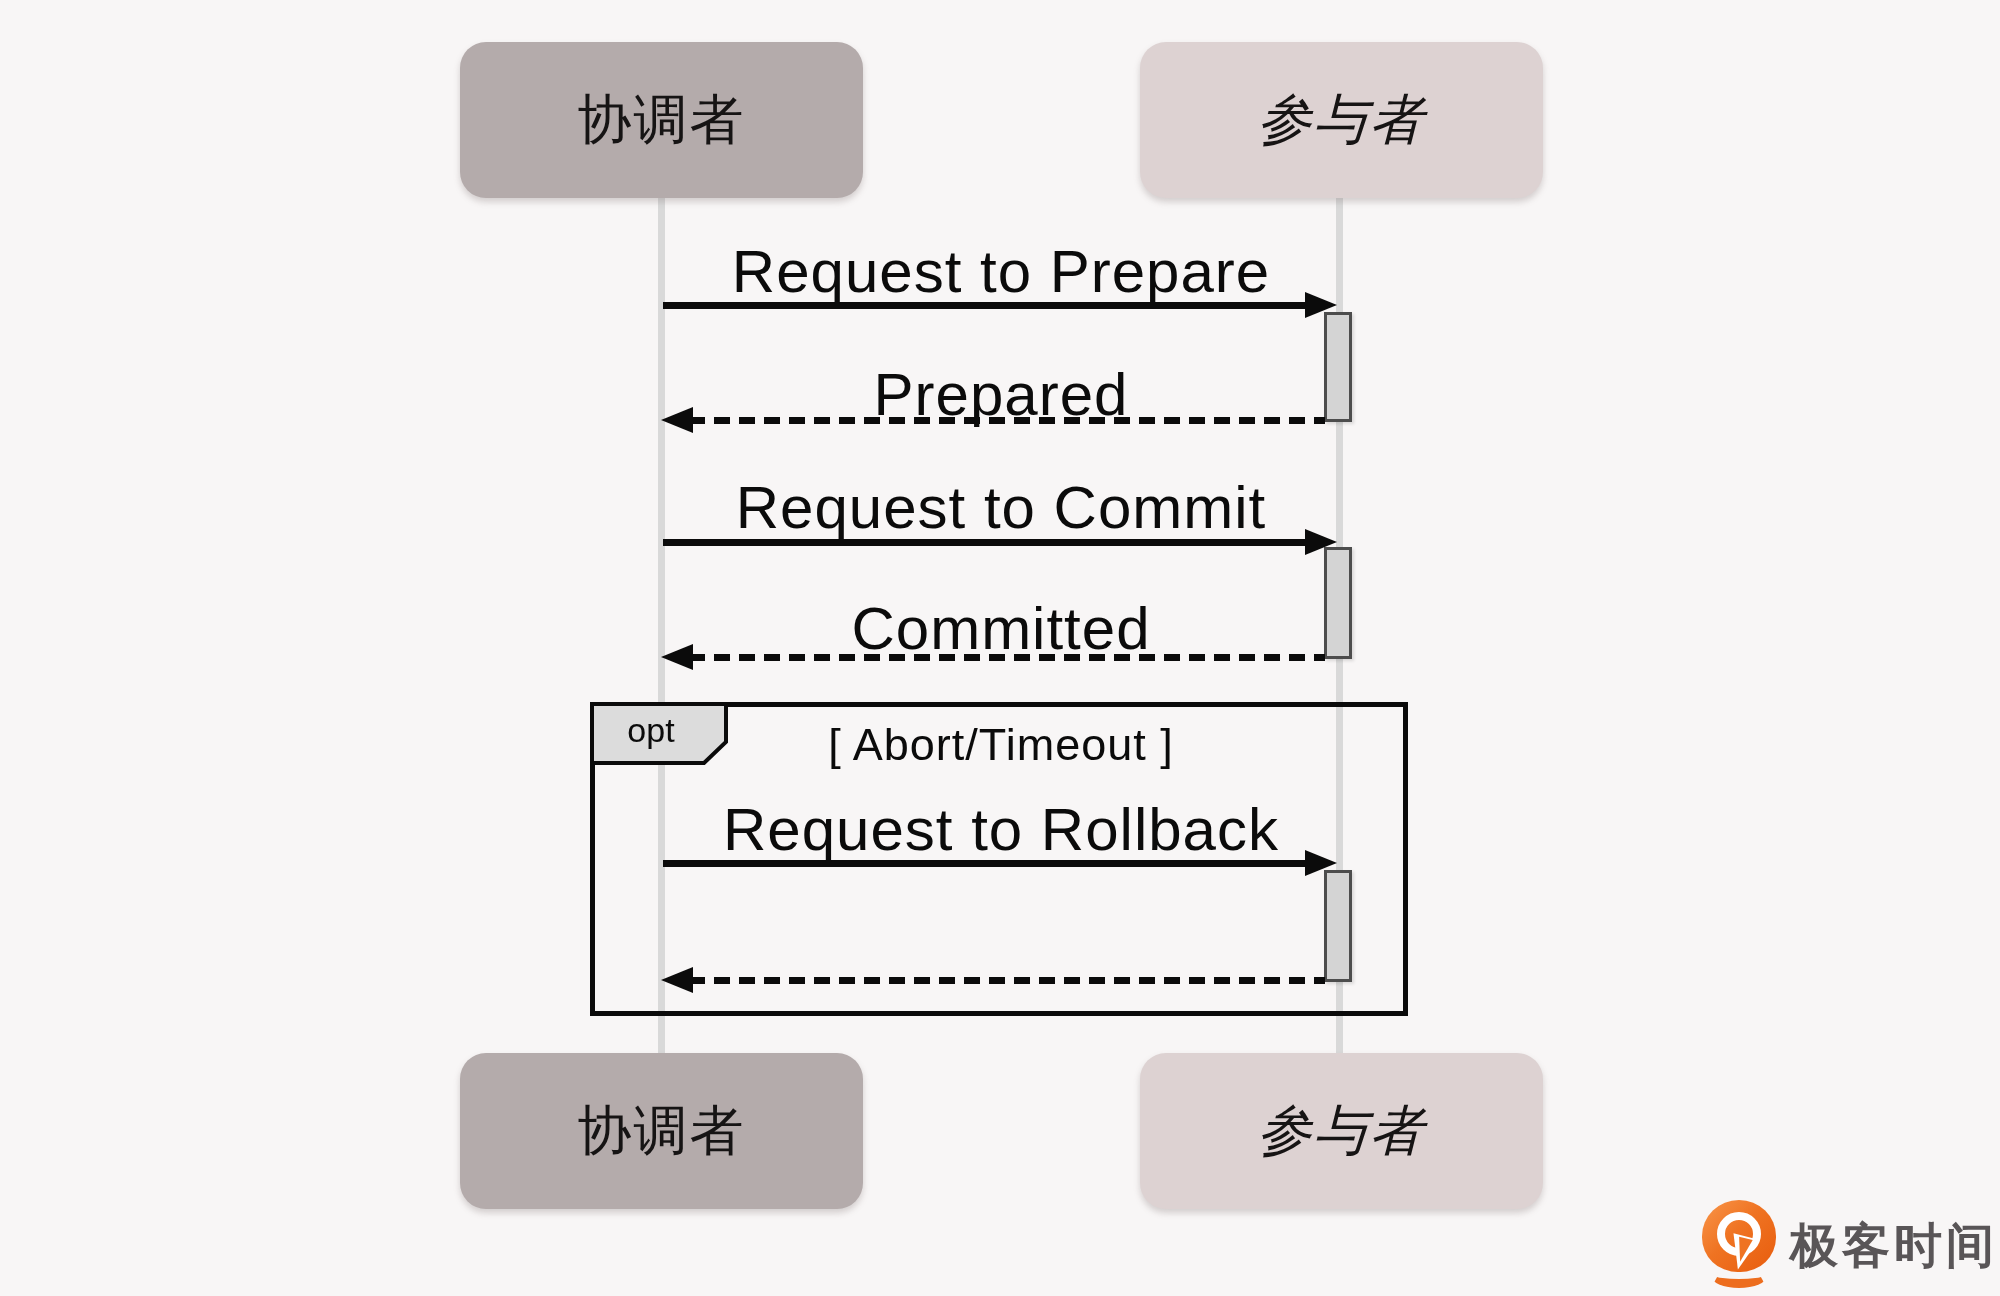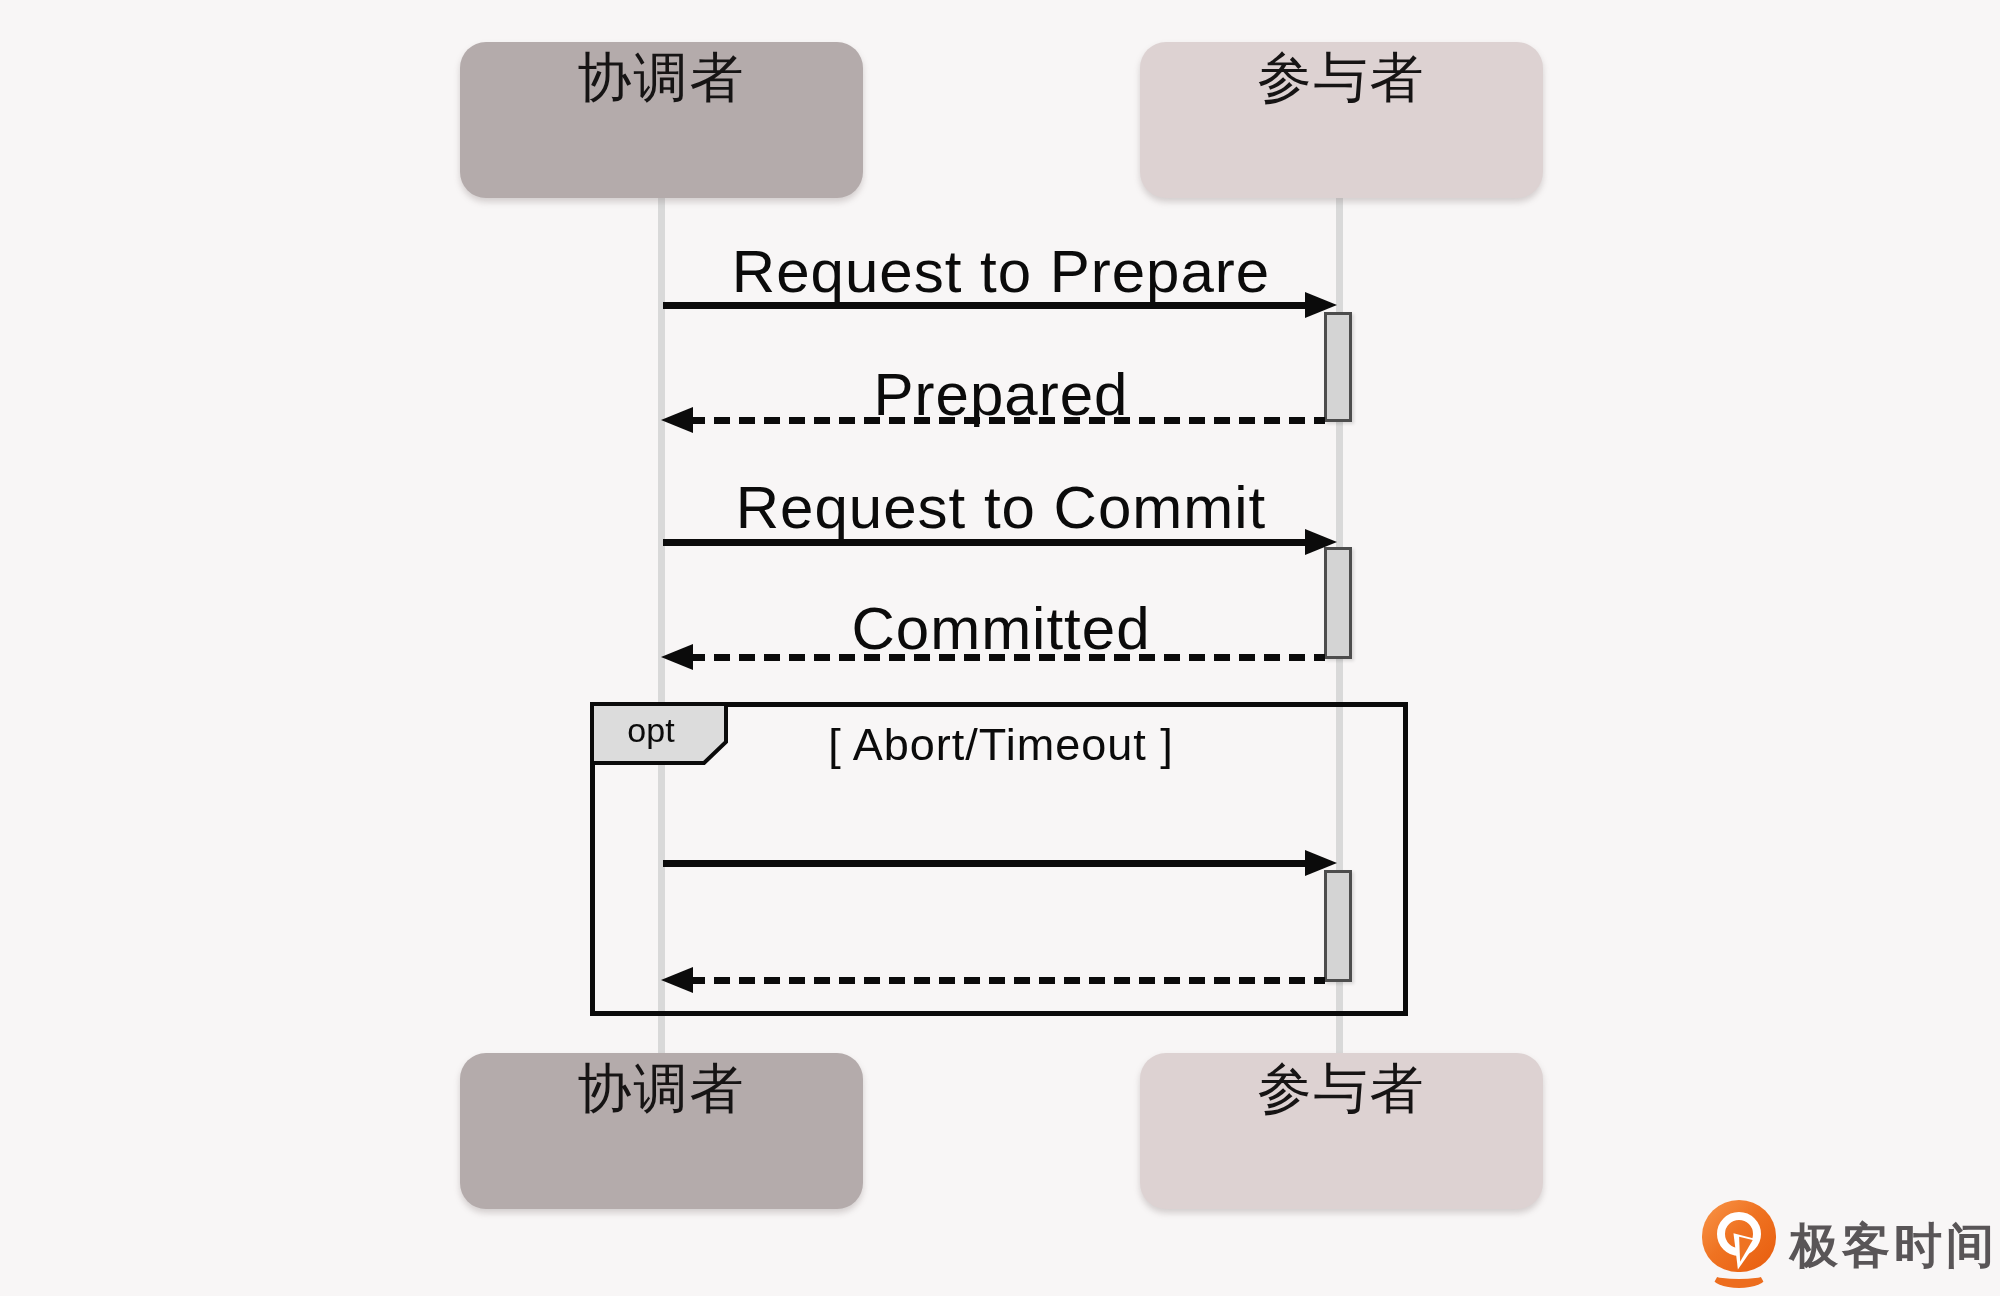--- a/index.html
+++ b/index.html
@@ -13,25 +13,25 @@
     --tab-fill:#dcdcdc;
     --brand-orange:#ed6d1e;
     --brand-text:#595557;
   }
   *{margin:0;padding:0;box-sizing:border-box;}
   body{background:var(--background);font-family:"Liberation Sans","DejaVu Sans",sans-serif;}
   .stage{position:relative;width:2000px;height:1296px;background:var(--background);overflow:hidden;}
 
   
   .actor-box{position:absolute;width:403px;height:156px;border-radius:26px;
-    display:flex;justify-content:center;
+    display:flex;align-items:center;justify-content:center;
     font-size:54px;color:#161414;letter-spacing:2px;
     box-shadow:0 4px 6px rgba(120,105,105,.28);z-index:4;}
   .actor-left{background:var(--actor-left);}
-  .actor-right{background:var(--actor-right);}
+  .actor-right{background:var(--actor-right);font-style:italic;}
   .actor-tl{left:460px;top:42px;}
   .actor-tr{left:1140px;top:42px;}
   .actor-bl{left:460px;top:1053px;}
   .actor-br{left:1140px;top:1053px;}
 
   
   .lifeline{position:absolute;top:198px;height:857px;width:7px;background:var(--lifeline);z-index:1;}
   .lifeline-left{left:658px;}
   .lifeline-right{left:1336px;}
 
@@ -142,20 +142,21 @@
 
   <div class="fragment"></div>
   <div class="fragment-tab">
     <svg width="138" height="63" viewBox="0 0 138 63">
       <polygon points="2,2 136,2 136,40 114,61 2,61" fill="#dcdcdc" stroke="#0b0b0b" stroke-width="4"></polygon>
     </svg>
   </div>
   <div class="fragment-tab-label">opt</div>
   <div class="fragment-guard">[ Abort/Timeout ]</div>
 
+  <div class="msg-label lbl-5">Request to Rollback</div>
   <div class="arrow arrow-right arr-5">
     <div class="line"></div>
     <div class="head-right"></div>
   </div>
 
   <div class="arrow arrow-left arr-6">
     <div class="line-dashed"></div>
     <div class="head-left"></div>
   </div>
 

